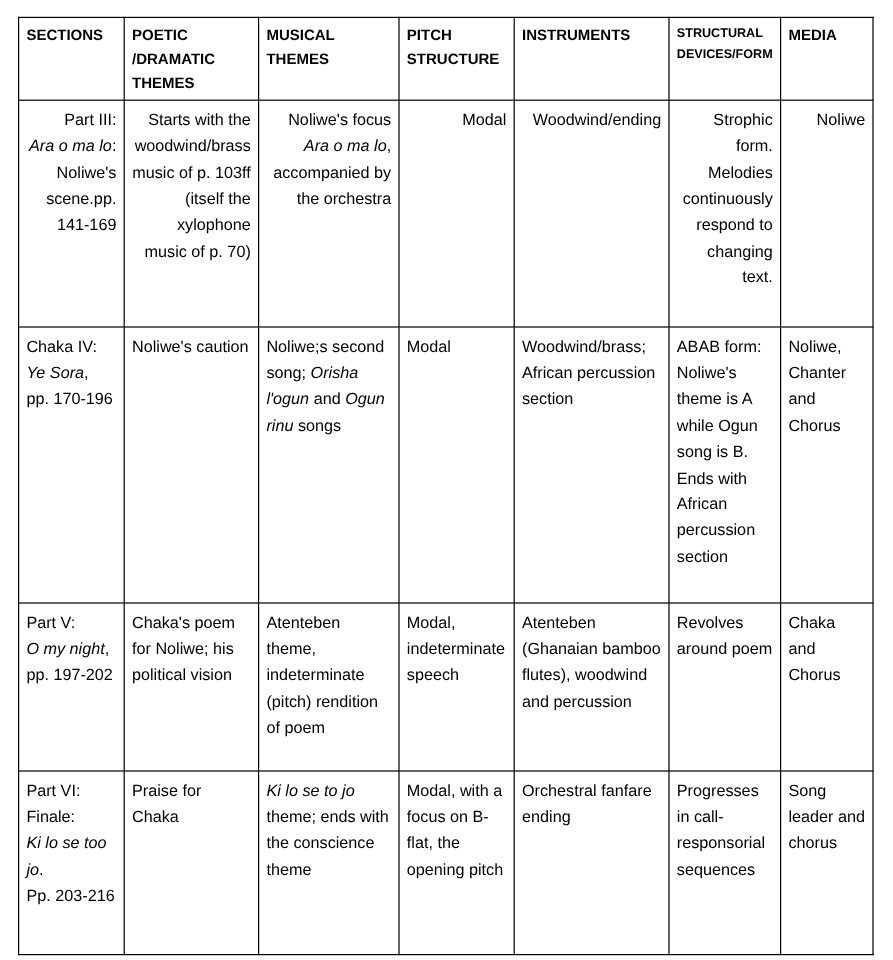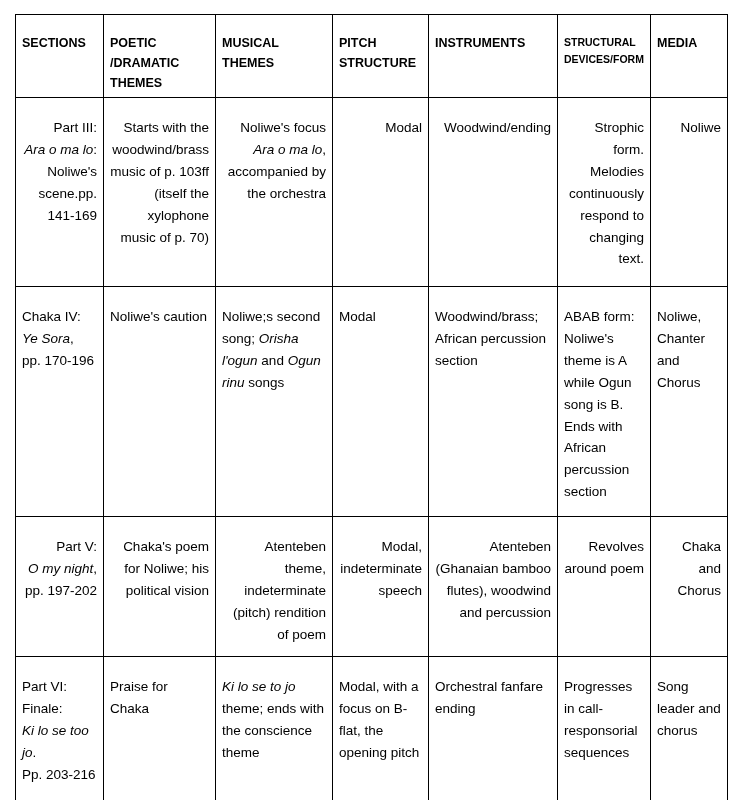--- a/index.html
+++ b/index.html
@@ -26,21 +26,21 @@
     top: 14px;
     width: 712px;
     border-collapse: collapse;
     table-layout: fixed;
   }
   table.matrix td,
   table.matrix th {
     border: 1.5px solid #000000;
     vertical-align: top;
     text-align: left;
-    padding: 19px 6px 4px 6px;
+    padding: 5px 6px 4px 6px;
     box-sizing: border-box;
   }
   
   col.c0 { width: 88px; }
   col.c1 { width: 112px; }
   col.c2 { width: 117px; }
   col.c3 { width: 96px; }
   col.c4 { width: 129px; }
   col.c5 { width: 93px; }
   col.c6 { width: 77px; }
@@ -55,21 +55,21 @@
     font-size: 10.5px;
     line-height: 1.6;
     margin-top: 32px;
   }
   tbody td {
     font-size: 13.5px;
     line-height: 1.62;
   }
   tbody tr.r0 td { height: 189px; text-align: right; }
   tbody tr.r1 td { height: 230px; }
-  tbody tr.r2 td { height: 140px; text-align: right; }
+  tbody tr.r2 td { height: 140px; }
   tbody tr.r3 td { height: 153px; }
 
   .it { font-style: italic; }
   .cell-text { white-space: pre-wrap; }
 </style>
 </head>
 <body>
 
 <div class="page">
   <table class="matrix">

